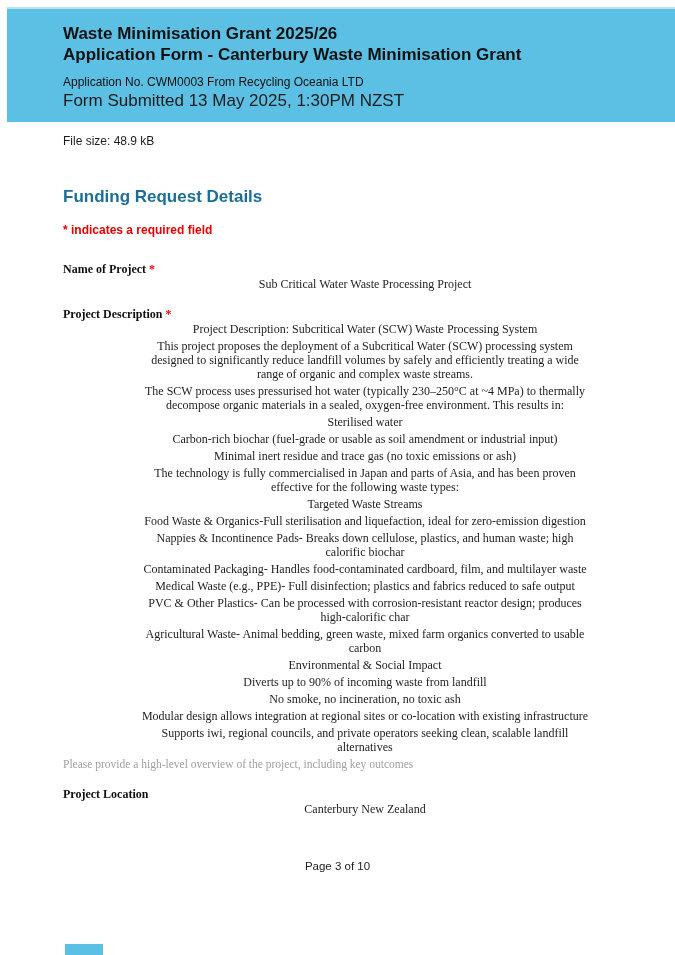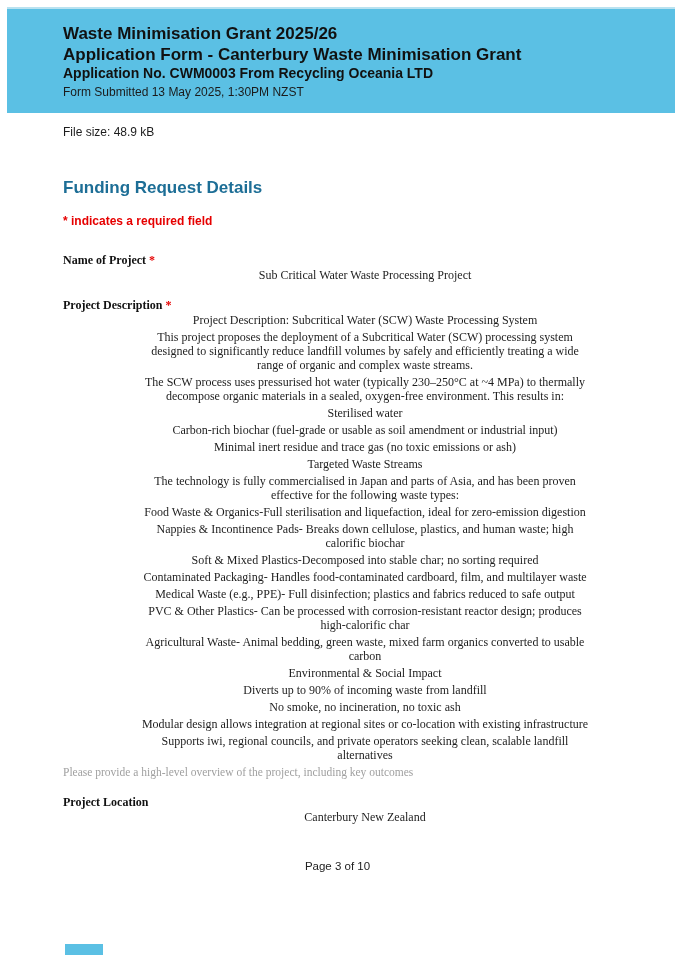--- a/index.html
+++ b/index.html
@@ -8,22 +8,22 @@
     font-family:"Liberation Sans","DejaVu Sans",sans-serif;color:#1d1d1d;
     -webkit-font-smoothing:antialiased;
   }
   .band{
     margin:7px 0 0 7px;
     background:var(--accent,#5bc0e4);
     border-top:2px solid #b9e2f0;
     padding:14px 2px 14px 56px;
   }
   .band .t1,.band .t2{font-size:17px;line-height:21px;font-weight:bold;color:#111;}
-  .band .t3{font-size:14px;line-height:17px;font-weight:bold;color:#111;margin-top:0;}
-  .band .t4{font-size:12px;line-height:14px;color:#1b1b1b;margin-top:3px;}
+  .band .t3{font-size:12px;line-height:17px;font-weight:normal;color:#111;margin-top:9px;}
+  .band .t4{font-size:17px;line-height:14px;color:#1b1b1b;margin-top:3px;}
   .content{padding:0 8px 0 63px;}
   .file-size{margin-top:12px;font-size:12px;line-height:15px;}
   .section-heading{
     color:var(--heading,#1d6e96);
     font-size:17px;font-weight:bold;line-height:21px;margin:37px 0 0;
   }
   .req-note{color:var(--required,#e60000);font-weight:bold;font-size:12px;line-height:15px;margin-top:16px;}
   .fields{margin-top:24px;max-width:604px;font-family:Liberation Serif, serif;}
   .field{margin-bottom:16px;}
   .label{font-weight:bold;font-size:12px;line-height:15px;color:#111;}
@@ -56,27 +56,26 @@
         <div class="label"><span>Project Description</span><span class="req"> *</span></div>
         <div class="para">Project Description: Subcritical Water (SCW) Waste Processing System</div>
         <div class="para">This project proposes the deployment of a Subcritical Water (SCW) processing system
 designed to significantly reduce landfill volumes by safely and efficiently treating a wide
 range of organic and complex waste streams.</div>
         <div class="para">The SCW process uses pressurised hot water (typically 230–250°C at ~4 MPa) to thermally
 decompose organic materials in a sealed, oxygen-free environment. This results in:</div>
         <div class="para">Sterilised water</div>
         <div class="para">Carbon-rich biochar (fuel-grade or usable as soil amendment or industrial input)</div>
         <div class="para">Minimal inert residue and trace gas (no toxic emissions or ash)</div>
-        <div class="para">Targeted Waste Streams</div>
         <div class="para">The technology is fully commercialised in Japan and parts of Asia, and has been proven
 effective for the following waste types:</div>
+        <div class="para">Targeted Waste Streams</div>
         <div class="para">Food Waste &amp; Organics-Full sterilisation and liquefaction, ideal for zero-emission digestion</div>
         <div class="para">Nappies &amp; Incontinence Pads- Breaks down cellulose, plastics, and human waste; high
 calorific biochar</div>
-        <div class="para">Soft &amp; Mixed Plastics-Decomposed into stable char; no sorting required</div>
         <div class="para">Contaminated Packaging- Handles food-contaminated cardboard, film, and multilayer waste</div>
         <div class="para">Medical Waste (e.g., PPE)- Full disinfection; plastics and fabrics reduced to safe output</div>
         <div class="para">PVC &amp; Other Plastics- Can be processed with corrosion-resistant reactor design; produces
 high-calorific char</div>
         <div class="para">Agricultural Waste- Animal bedding, green waste, mixed farm organics converted to usable
 carbon</div>
         <div class="para">Environmental &amp; Social Impact</div>
         <div class="para">Diverts up to 90% of incoming waste from landfill</div>
         <div class="para">No smoke, no incineration, no toxic ash</div>
         <div class="para">Modular design allows integration at regional sites or co-location with existing infrastructure</div>

